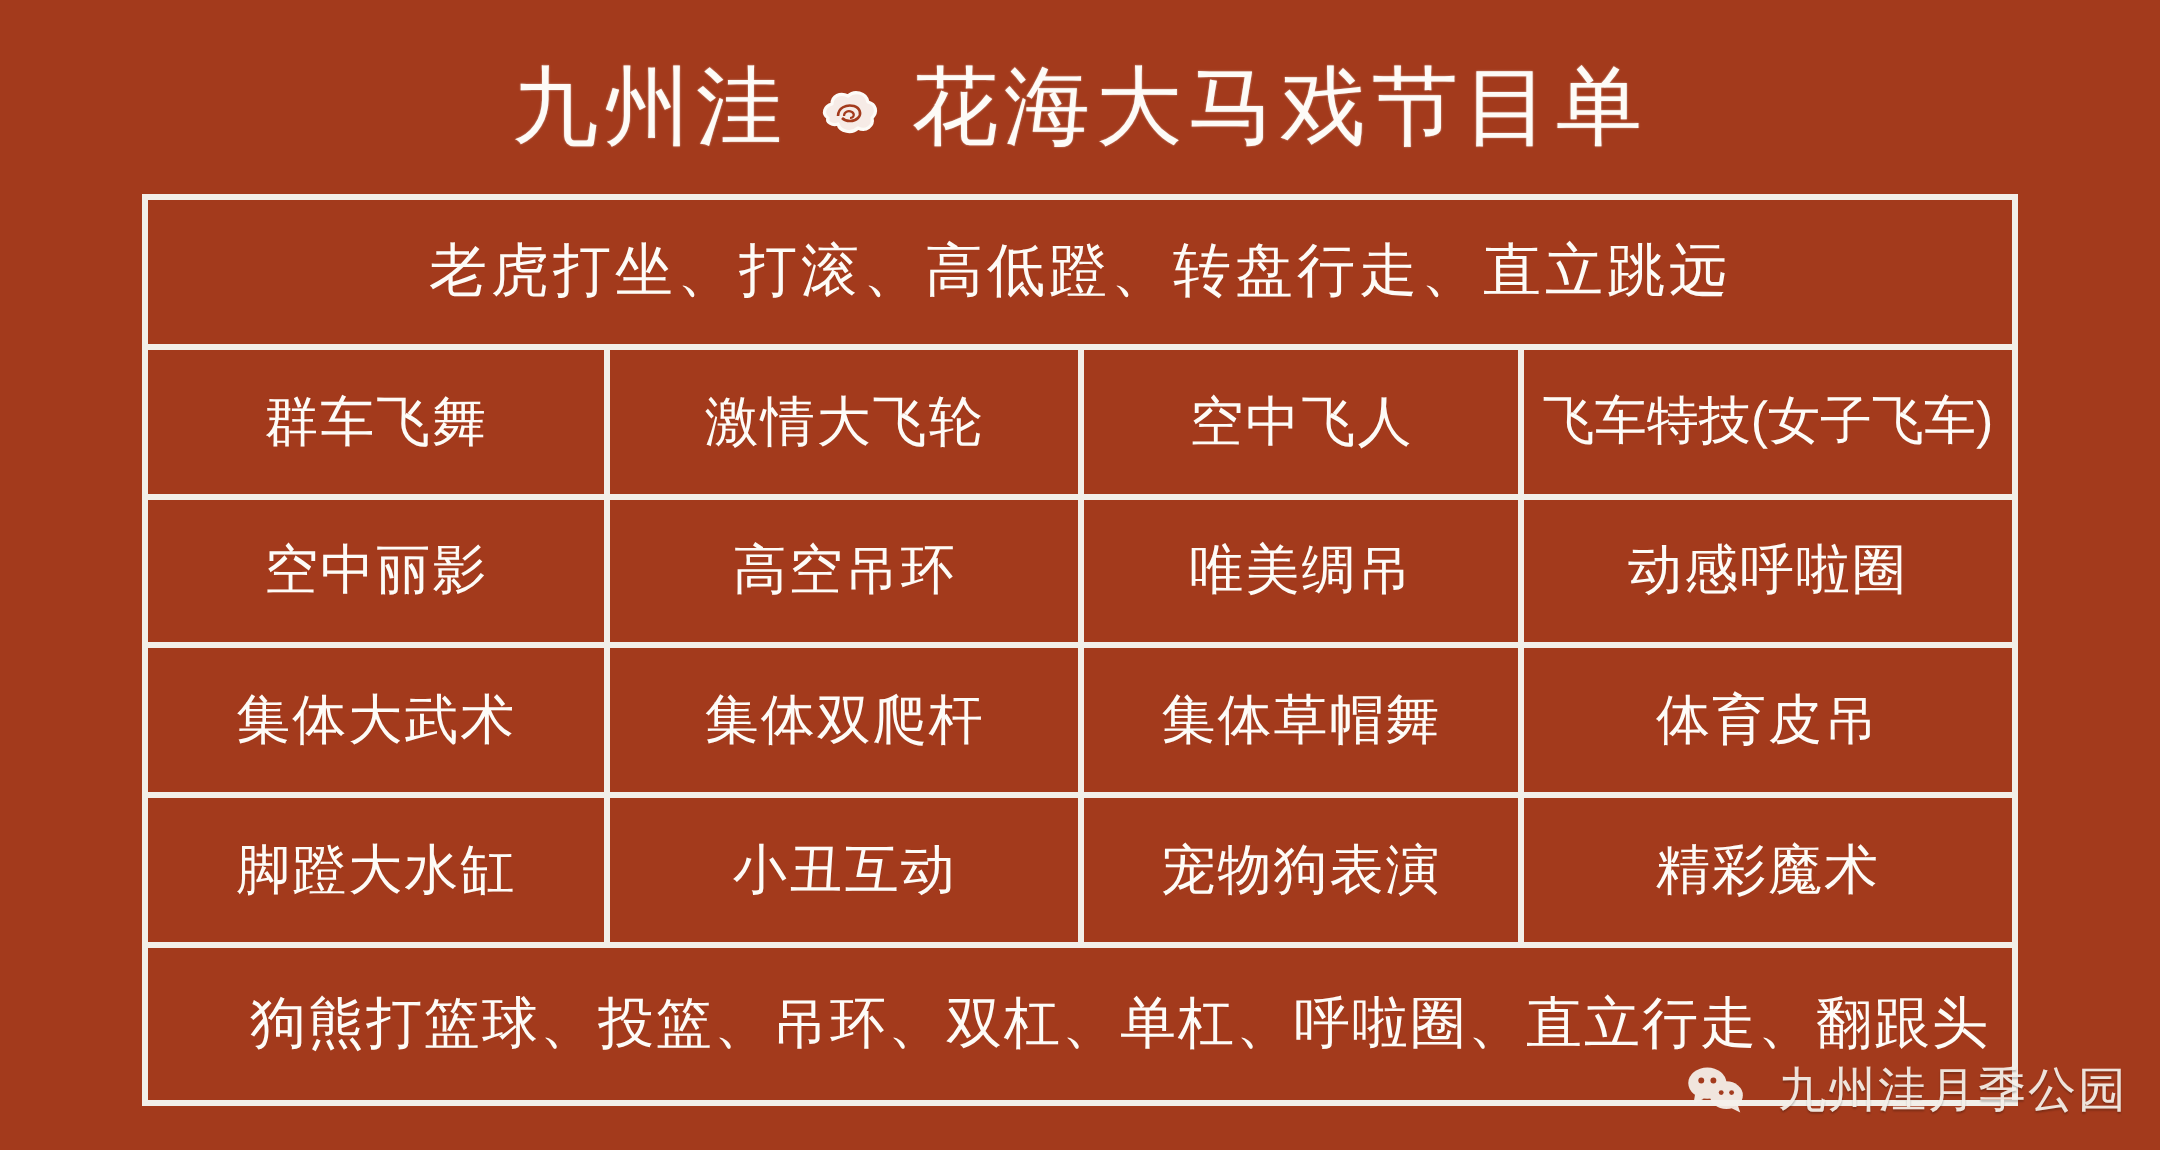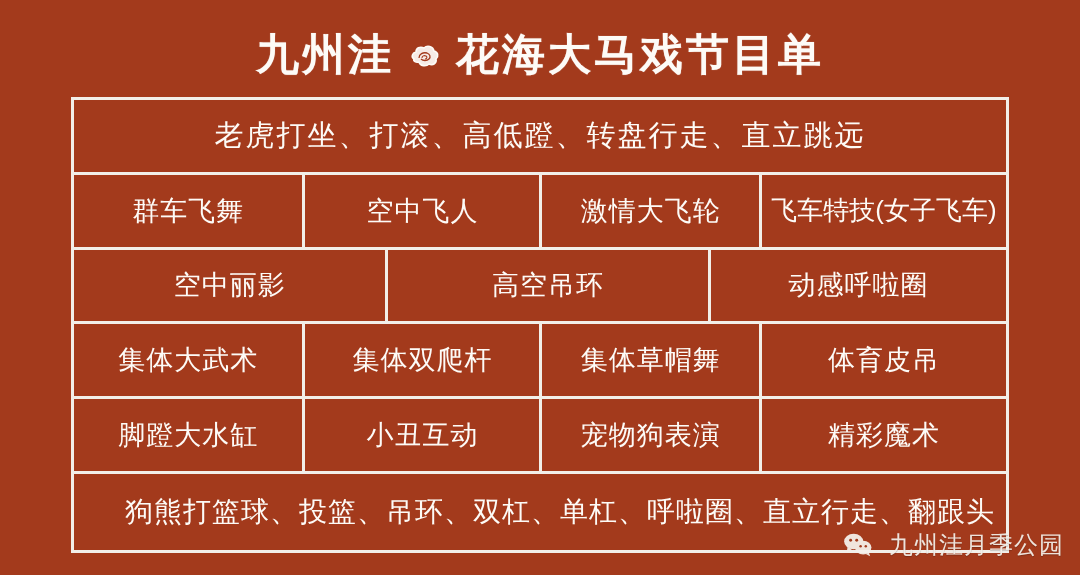--- a/index.html
+++ b/index.html
@@ -23,21 +23,21 @@
     width: 1080px;
     height: 72px;
     display: flex;
     align-items: center;
     justify-content: center;
     gap: 14px;
   }
   .title-text {
     color: #fdfbf7;
     font-size: 43px;
-    font-weight: bold;
+    font-weight: normal;
     letter-spacing: 3px;
     line-height: 1;
     text-shadow: 0 0 1px rgba(255,255,255,0.6);
     white-space: nowrap;
   }
   .rose-icon {
     display: inline-block;
     width: 34px;
     height: 34px;
     flex: 0 0 auto;
@@ -149,28 +149,29 @@
 </div>
 
 <div class="program-table">
 
   <div class="row">
     <div class="cell span-all">老虎打坐、打滚、高低蹬、转盘行走、直立跳远</div>
   </div>
 
   <div class="row quad">
     <div class="cell">群车飞舞</div>
+    <div class="cell">激情大飞轮</div>
     <div class="cell">空中飞人</div>
-    <div class="cell">激情大飞轮</div>
     <div class="cell compact">飞车特技(女子飞车)</div>
   </div>
 
   <div class="row quad">
     <div class="cell">空中丽影</div>
     <div class="cell">高空吊环</div>
+    <div class="cell">唯美绸吊</div>
     <div class="cell">动感呼啦圈</div>
   </div>
 
   <div class="row quad">
     <div class="cell">集体大武术</div>
     <div class="cell">集体双爬杆</div>
     <div class="cell">集体草帽舞</div>
     <div class="cell">体育皮吊</div>
   </div>
 

